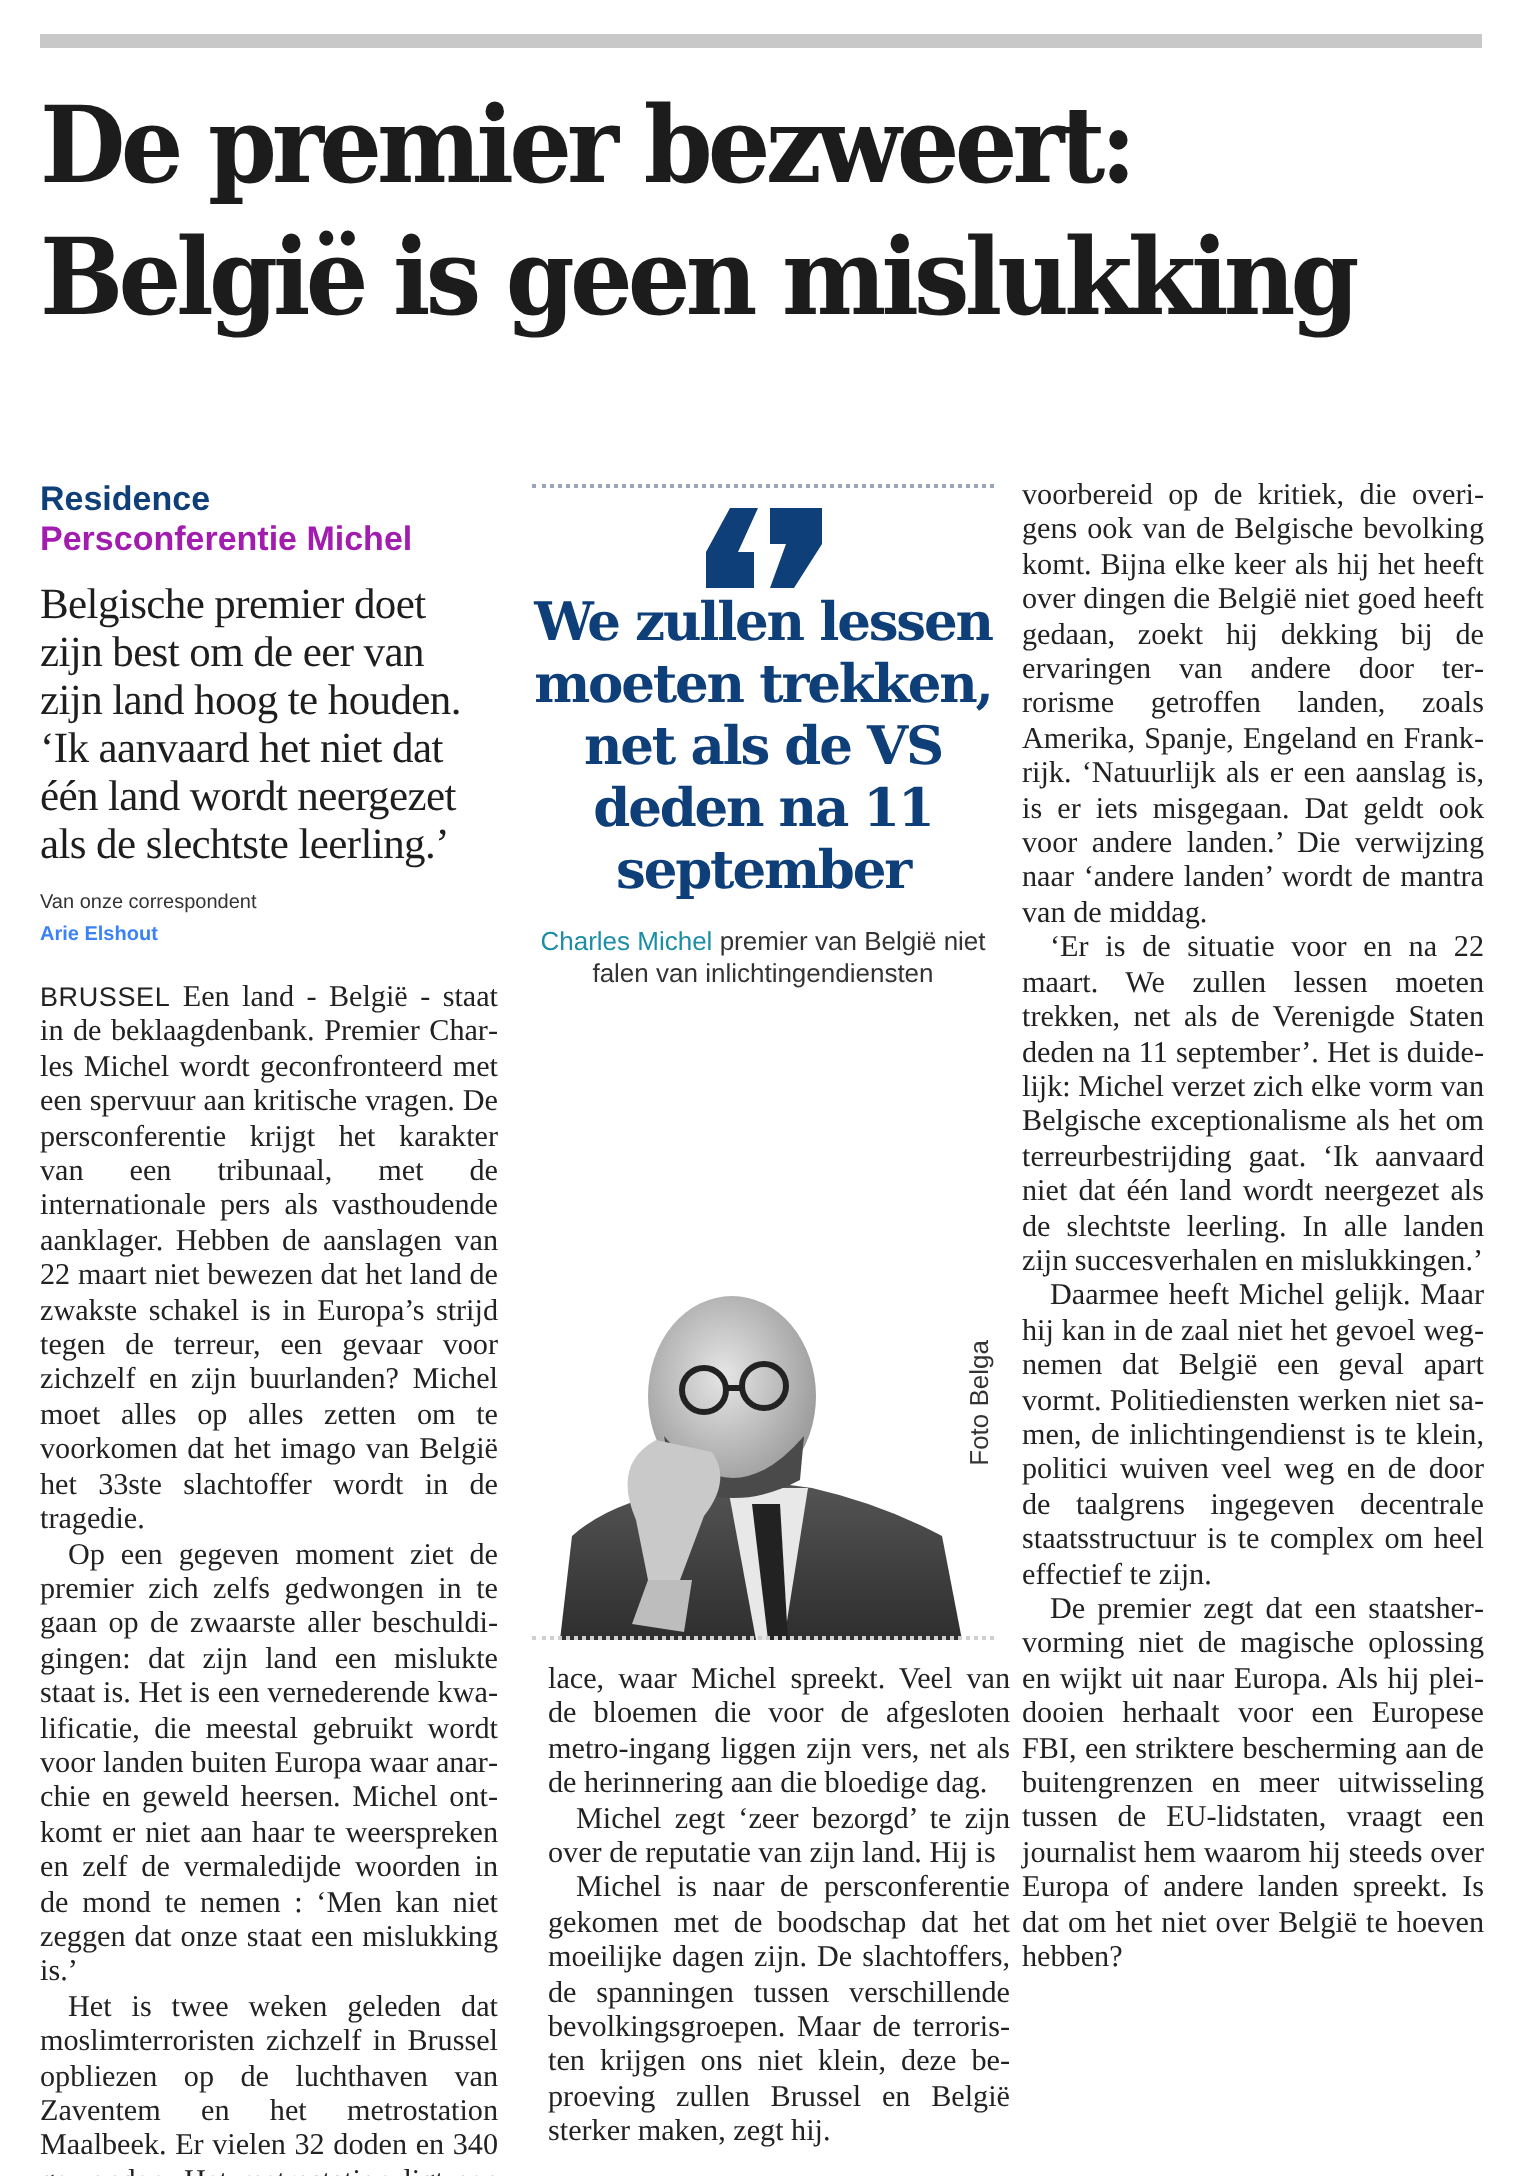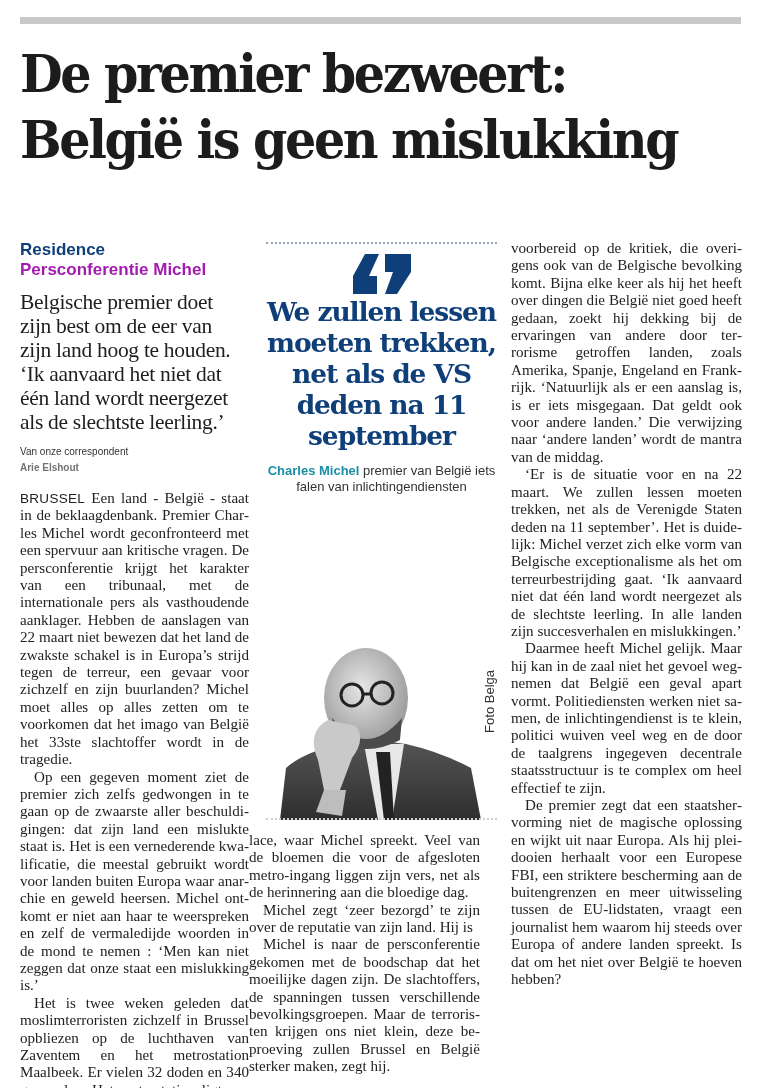--- a/index.html
+++ b/index.html
@@ -10,35 +10,35 @@
     font-size: 53px; line-height: 66px; letter-spacing: -2.6px; color: #1c1c1c; transform: scaleX(0.93); transform-origin: left top; }
   .col { position: absolute; top: 240px; }
   .col1 { left: 20px; width: 229px; }
   .col2 { left: 266px; width: 231px; text-align: center; }
   .col3 { left: 511px; width: 231px; }
   .kicker { font-family: "Liberation Sans", sans-serif; font-weight: bold; font-size: 17px; line-height: 20px; margin: 0; }
   .kicker.k1 { color: #0f3f78; }
   .kicker.k2 { color: #a21caf; }
   .intro { font-family: "Liberation Serif", serif; font-size: 21.5px; line-height: 24px; margin: 10px 12px 0 0; color: #1e1e1e; letter-spacing: -0.3px; }
   .byline { font-family: "Liberation Sans", sans-serif; font-size: 10px; line-height: 16px; margin-top: 10px; color: #333; }
-  .byline .name { font-weight: bold; color: #737373; }
+  .byline .name { font-weight: bold; color: #3b82f6; }
   .body-text { font-family: "Liberation Serif", serif; font-size: 15.1px; line-height: 17.4px; color: #222; text-align: justify; hyphens: manual; margin: 0; }
   .body-text p { margin: 0; text-indent: 0; }
   .body-text p.ind { text-indent: 14px; }
   .dateline { font-family: "Liberation Sans", sans-serif; font-weight: normal; font-size: 13.5px; letter-spacing: 0.3px; }
   .col1 .body-text { margin-top: 14px; }
   .dots { border-top: 2px dotted #9aa7b8; height: 0; margin: 2px 0 0 0; }
   .quote-mark { margin-top: 10px; height: 40px; }
   .pull-quote { font-family: "DejaVu Serif", serif; font-weight: bold; font-size: 26.5px; line-height: 31px; color: #0f3f78; margin: 2px 0 0 0; letter-spacing: -1.1px; }
   .attrib { font-family: "Liberation Sans", sans-serif; font-size: 13px; line-height: 16px; margin-top: 12px; color: #333; }
-  .attrib .who { font-weight: bold; color: #1b8ea6; }
+  .attrib .who { font-weight: normal; color: #1b8ea6; }
   .photo-wrap { position: absolute; left: 266px; top: 640px; width: 231px; height: 180px; }
   .photo-credit { position: absolute; right: 0; top: 30px; font-family: "Liberation Sans", sans-serif; font-size: 13px; color: #333; writing-mode: vertical-rl; transform: rotate(180deg); }
   .photo-dots { position: absolute; left: 0; bottom: 0; width: 231px; border-top: 2px dotted #cfcfcf; }
-  .col2-body { position: absolute; left: 249px; top: 832px; width: 231px; }
+  .col2-body { position: absolute; left: 274px; top: 832px; width: 231px; }
 </style>
 </head>
 <body>
 
 <div class="topbar"></div>
 
 <h1 class="headline">
   <span>De premier bezweert:</span><br>
   <span>België is geen mislukking</span>
 </h1>
@@ -61,21 +61,21 @@
 <div class="col col2">
   <div class="dots"></div>
   <div class="quote-mark">
     <svg width="62" height="40" viewBox="0 0 62 40">
       <path d="M14 0 L28 0 L18 22 L26 22 L26 40 L2 40 L2 22 Z" fill="#0f3f78"></path>
       <path d="M34 0 L60 0 L60 18 L46 40 L34 40 L42 18 L34 18 Z" fill="#0f3f78"></path>
     </svg>
   </div>
   <p class="pull-quote">We zullen lessen moeten trekken, net als de VS deden na 11 september</p>
   <div class="attrib">
-    <span class="who">Charles Michel</span><span> premier van België iets falen van inlichtingendiensten</span>
+    <span class="who">Charles Michel</span><span> premier van België niet falen van inlichtingendiensten</span>
   </div>
 </div>
 
 <div class="photo-wrap">
   <svg width="231" height="180" viewBox="0 0 231 180">
     <defs>
       <linearGradient id="suit" x1="0" y1="0" x2="0" y2="1">
         <stop offset="0" stop-color="#555"></stop>
         <stop offset="1" stop-color="#2e2e2e"></stop>
       </linearGradient>

